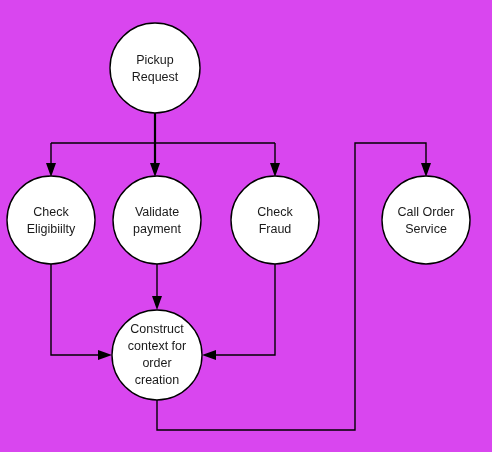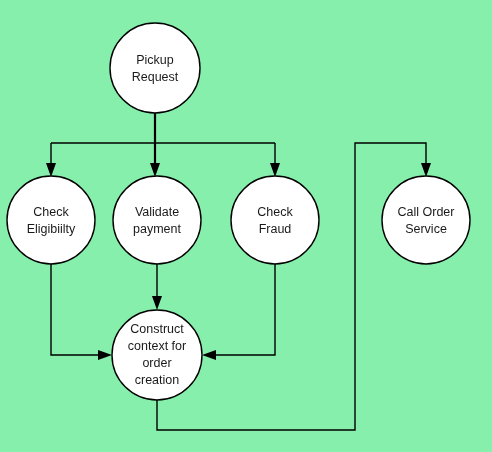--- a/index.html
+++ b/index.html
@@ -8,21 +8,21 @@
     padding: 0;
     background: #ffffff;
   }
   body {
     font-family: "Liberation Sans", sans-serif;
   }
   #diagram-canvas {
     position: relative;
     width: 492px;
     height: 452px;
-    background: #86efac;
+    background: #d946ef;
     overflow: hidden;
   }
   #flow-svg {
     position: absolute;
     top: 0;
     left: 0;
     width: 492px;
     height: 452px;
     display: block;
   }

